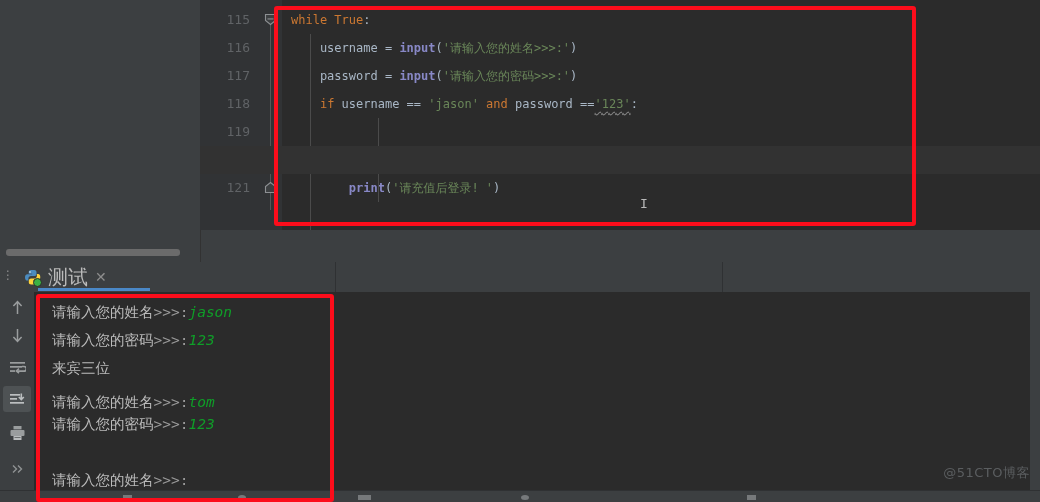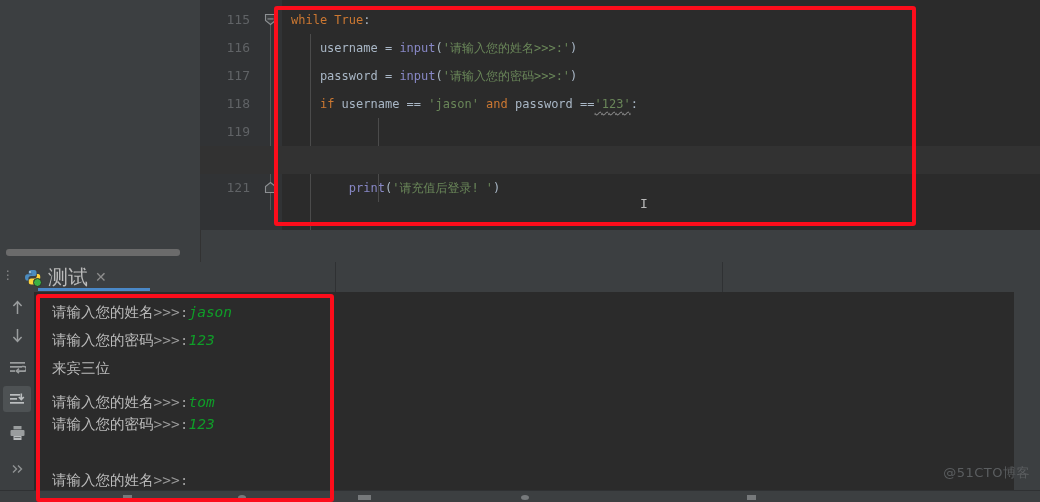--- a/index.html
+++ b/index.html
@@ -32,21 +32,21 @@
   .code-area{position:absolute;left:82px;top:0;width:758px;height:230px;background:#2b2b2b;}
   .line{
     position:absolute;left:9px;width:758px;height:28px;line-height:28px;
     font-family:"DejaVu Sans Mono","Liberation Mono",monospace;font-size:12px;
     white-space:pre;color:#a9b7c6;
   }
   .row-hl-full{position:absolute;left:0;width:840px;height:28px;background:#323232;}
   .caret-bar{position:absolute;left:-10px;top:0;width:3px;height:28px;background:#ff1a1a;}
 
   .kw{color:#cc7832;}
-  .fn{color:#8888c6;}
+  .fn{color:#8888c6;font-weight:bold;}
   .str{color:#6a8759;}
   .op{color:#a9b7c6;}
   .var{color:#a9b7c6;}
   .squig{
     text-decoration:underline wavy #808080;
     text-underline-offset:3px;
   }
   .indent-guide{position:absolute;width:1px;background:#4b4b4b;}
 
   .breadcrumb{
@@ -72,21 +72,21 @@
   .tab-label{font-size:20px;color:#bbbbbb;}
   .tab-close{font-size:14px;color:#8d8d8d;line-height:1;}
   .py-icon{width:17px;height:17px;position:relative;display:inline-block;}
   .colon-left{position:absolute;left:2px;top:7px;font-size:12px;color:#8d8d8d;line-height:1;}
 
   .console-toolbar{position:absolute;left:0;top:30px;width:34px;height:198px;background:#3c3f41;}
   .tb-btn{position:absolute;left:3px;width:28px;height:26px;display:flex;align-items:center;justify-content:center;}
   .tb-btn.sel{background:#4e5254;border-radius:3px;}
   .tb-btn svg{display:block;}
 
-  .console{position:absolute;left:34px;top:30px;width:980px;height:198px;background:#2b2b2b;overflow:hidden;}
+  .console{position:absolute;left:34px;top:30px;width:980px;height:198px;background:#2b2b2b;overflow:hidden;padding-left:16px;}
   .cline{
     position:absolute;left:18px;height:28px;line-height:28px;white-space:pre;
     font-family:"DejaVu Sans Mono","Liberation Mono",monospace;font-size:14.5px;color:#bbbbbb;
   }
   .cprompt{color:#bbbbbb;}
   .cgt{color:#9a9a9a;}
   .cin{color:#0f9e28;font-style:italic;}
 
   .watermark{
     position:absolute;right:10px;bottom:8px;font-size:13px;color:#5b5e60;

